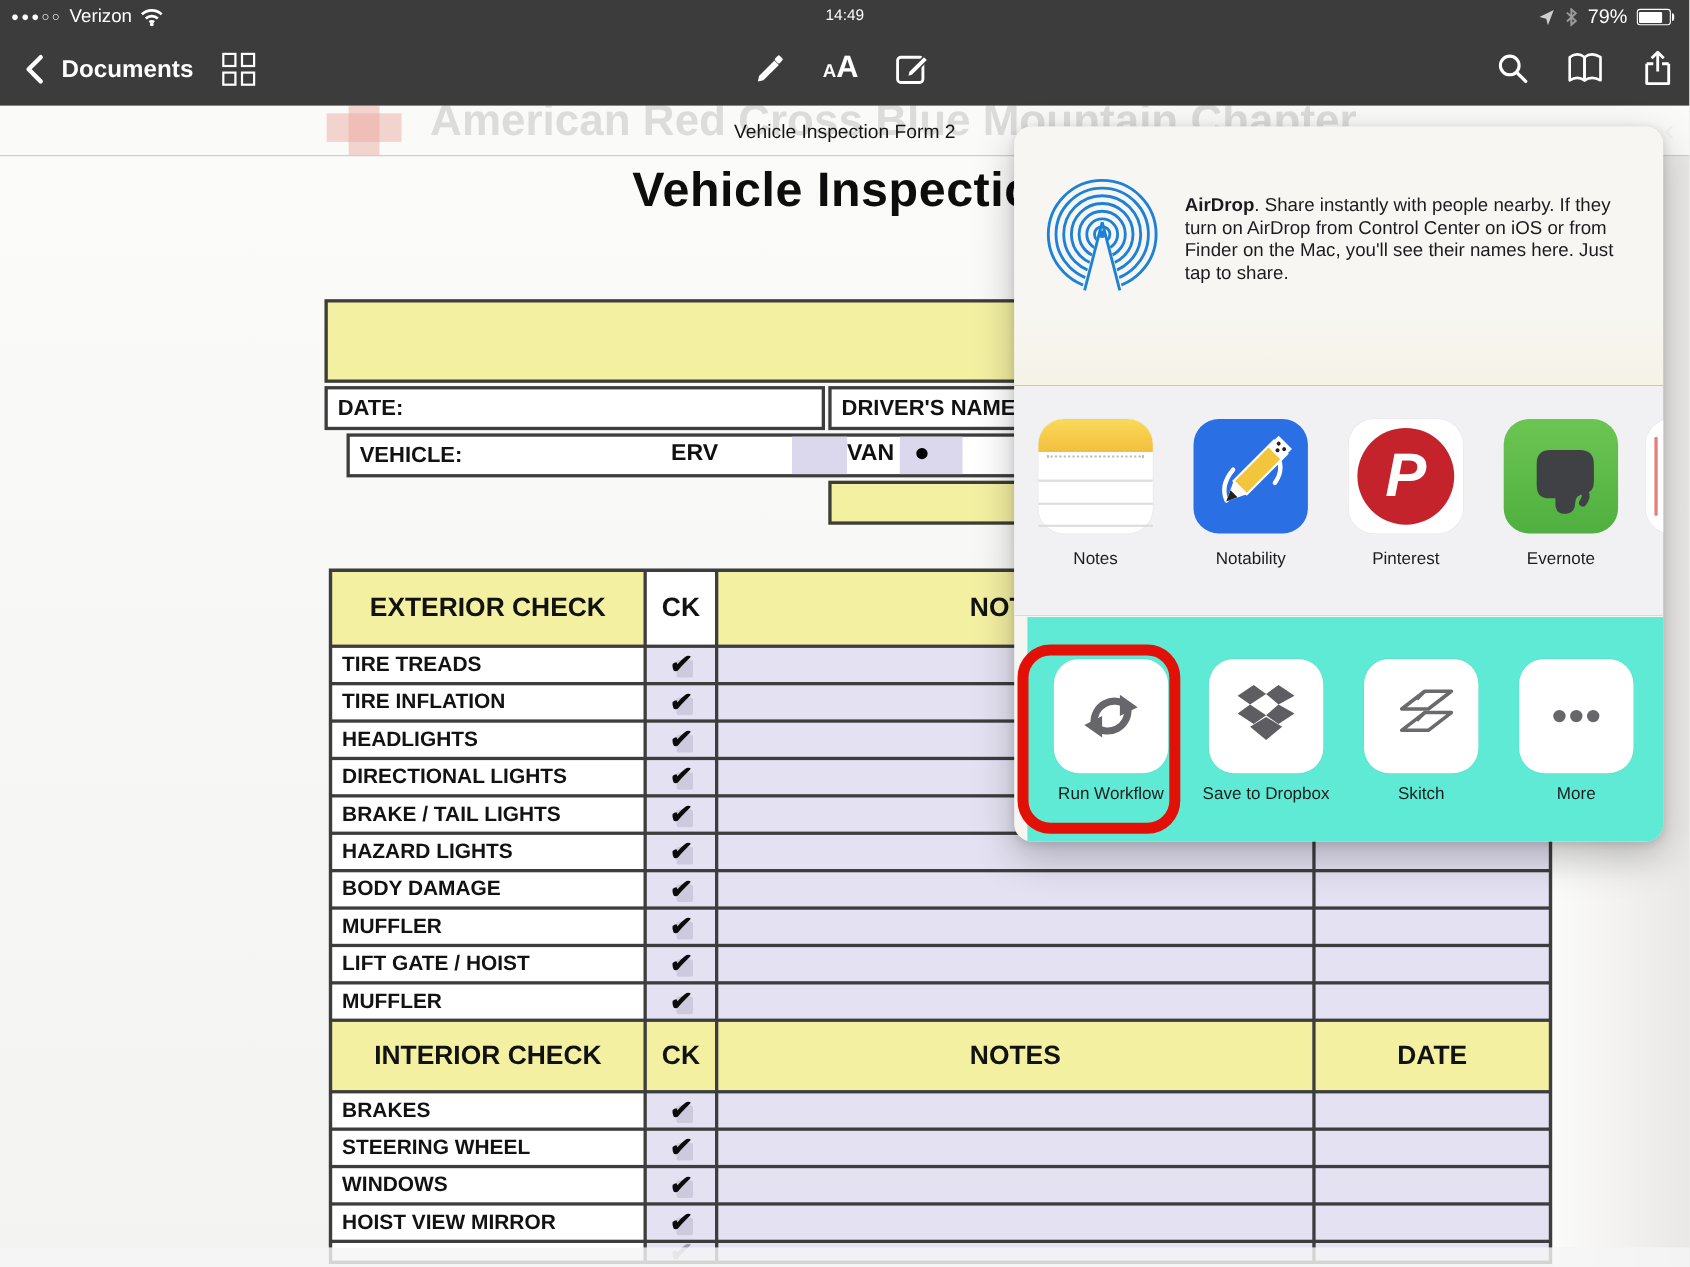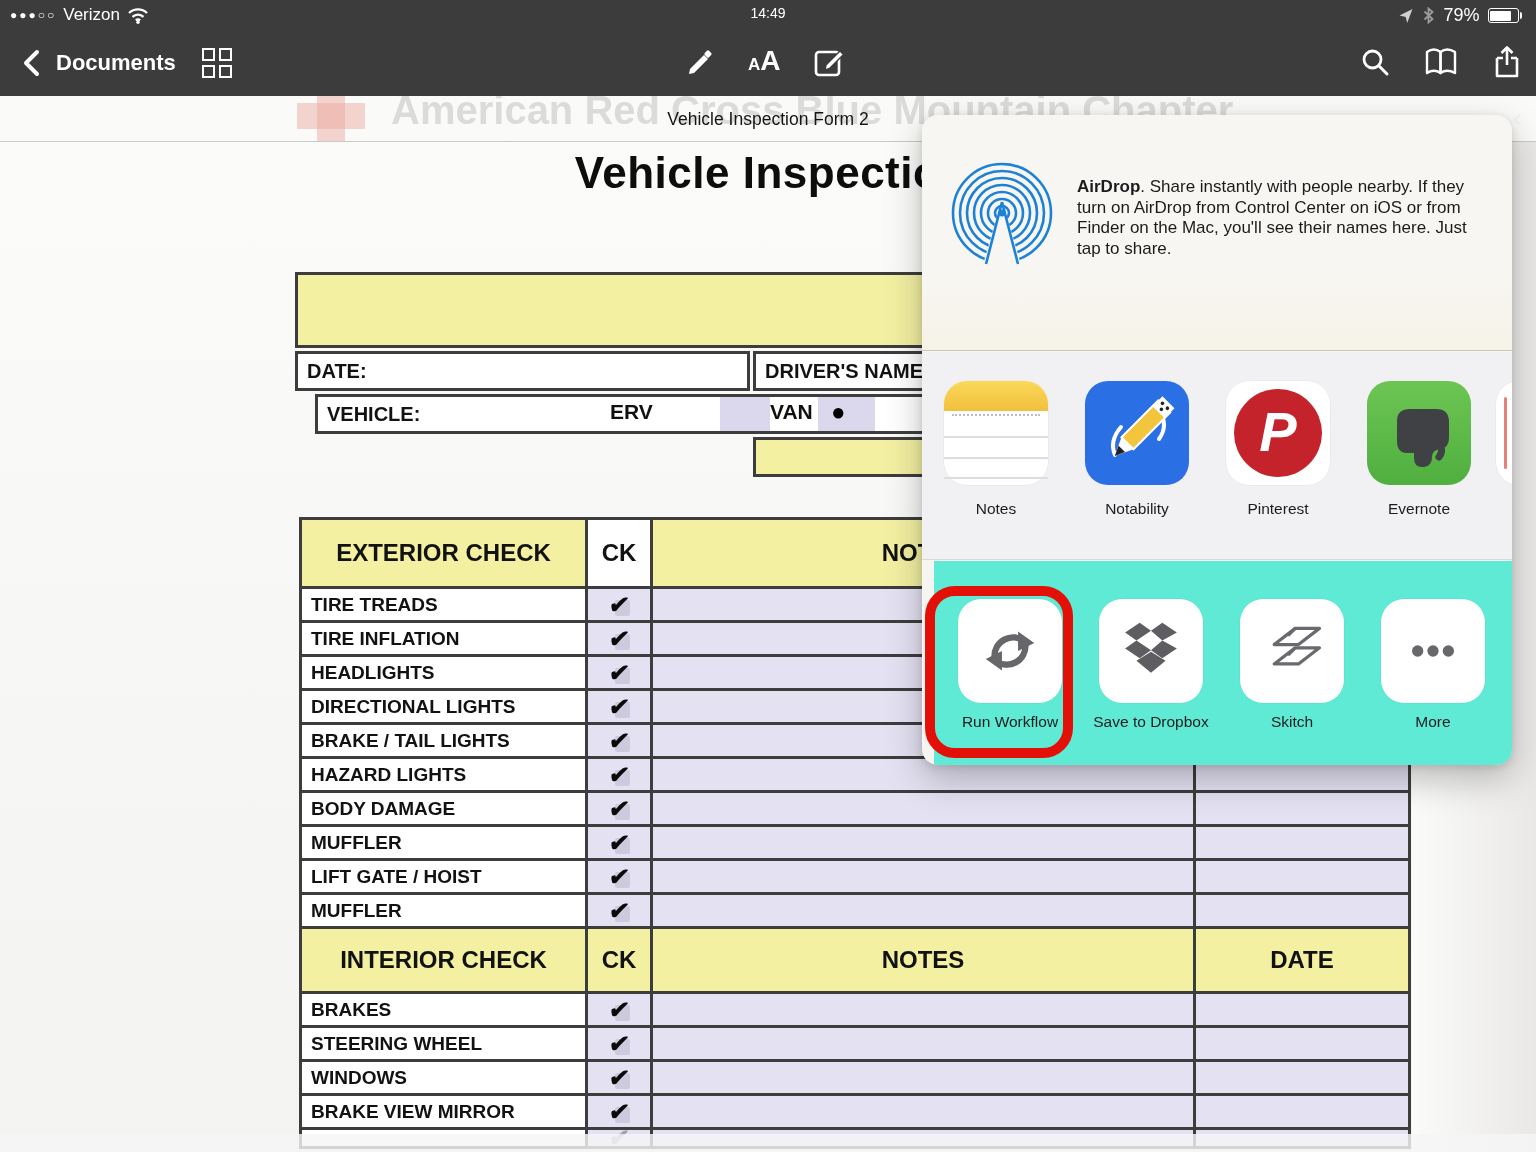--- a/index.html
+++ b/index.html
@@ -302,21 +302,21 @@
     <div style="display:contents">
       <div class="cell cw rlbl">WINDOWS</div>
       <div class="cell cl ckc">
           <span class="ckbox"></span>
           <span class="check">✔</span>
         </div>
       <div class="cell cl"></div>
       <div class="cell cl"></div>
     </div>
     <div style="display:contents">
-      <div class="cell cw rlbl">BRAKE VIEW MIRROR</div>
+      <div class="cell cw rlbl">HOIST VIEW MIRROR</div>
       <div class="cell cl ckc">
           <span class="ckbox"></span>
           <span class="check">✔</span>
         </div>
       <div class="cell cl"></div>
       <div class="cell cl"></div>
     </div>
 
     <div style="display:contents">
       <div class="cell cw"></div>

